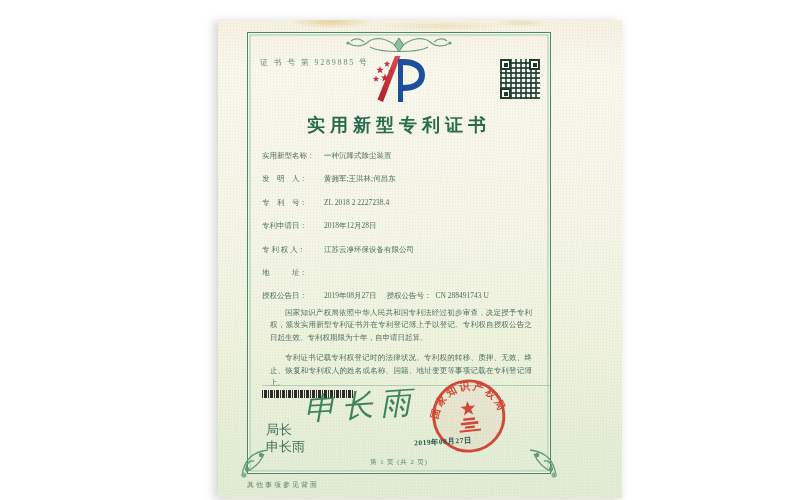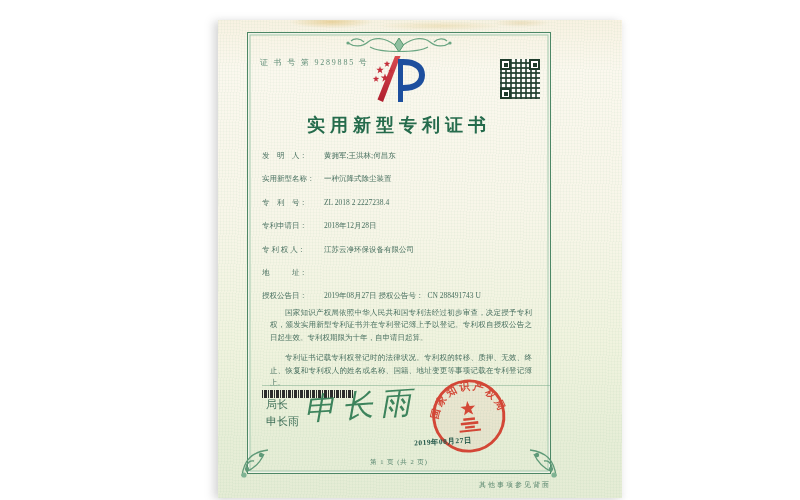--- a/index.html
+++ b/index.html
@@ -25,40 +25,40 @@
                        repeating-linear-gradient(90deg,rgba(30,60,44,.8) 0 2px,transparent 2px 5px);}
   .finder{position:absolute;width:11px;height:11px;border:2px solid #1e3c2c;background:#fff;box-sizing:border-box;}
   .finder b{position:absolute;inset:1.5px;background:#1e3c2c;}
   .f1{left:0;top:0}.f2{right:0;top:0}.f3{left:0;bottom:0}
   .title{position:absolute;top:80px;left:0;width:100%;text-align:center;font-size:18px;font-weight:bold;
          letter-spacing:5px;color:#256b4c;}
   .rows{position:absolute;left:14px;top:118px;right:4px;}
   .row{display:flex;height:23.4px;align-items:flex-start;font-size:7.5px;color:#4a7161;}
   .row .lbl{flex:0 0 62px;white-space:pre;}
   .row .val{white-space:nowrap;}
-  .pair2{margin-left:2px;display:flex;justify-content:space-between;}
+  .pair2{margin-left:10px;display:flex;justify-content:space-between;}
   .pair2 .lbl{flex:0 0 auto;margin-right:4px;}
   .paras{position:absolute;left:14px;top:266px;width:278px;font-size:7.5px;line-height:12.4px;
          color:#4a7161;text-align:justify;}
   .paras p{margin:8px;text-indent:2em;}
   .divline{position:absolute;left:14px;right:0;top:352px;height:1px;background:rgba(110,165,130,.45);}
   .barcode{position:absolute;left:14px;top:357px;width:92px;height:8px;
          background:repeating-linear-gradient(90deg,#2b2b2b 0 1px,transparent 1px 2px,#2b2b2b 2px 5px,transparent 5px 6px);}
-  .director{position:absolute;left:18px;top:363px;font-size:11px;color:#3f6f58;line-height:17px;}
+  .director{position:absolute;left:18px;top:388px;font-size:13px;color:#3f6f58;line-height:17px;}
   .autograph{position:absolute;left:56px;top:352px;font-size:31px;color:#2f7b52;font-style:italic;
          letter-spacing:7px;transform:rotate(-4deg);opacity:.92;white-space:nowrap;}
   .seal{position:absolute;left:182px;top:344px;transform:rotate(-6deg);opacity:.93;}
   .sealdate{position:absolute;left:166px;top:404px;font-size:7.5px;font-weight:bold;color:#24584a;
          letter-spacing:.5px;transform:rotate(-3deg);white-space:nowrap;}
   .pageno{position:absolute;bottom:6px;left:0;width:100%;text-align:center;font-size:6.5px;color:#54836c;letter-spacing:1px;}
   .ornament-top{position:absolute;left:50%;top:2px;transform:translateX(-50%);}
   .corner{position:absolute;bottom:-9px;}
   .corner.left{left:-8px;}
   .corner.right{right:-8px;transform:scaleX(-1);}
-  .backnote{position:absolute;left:29px;bottom:8px;width:304px;text-align:right;font-size:7px;
+  .backnote{position:absolute;left:29px;bottom:8px;width:304px;text-align:left;font-size:7px;
          color:#5c8970;letter-spacing:2px;font-family:Liberation Mono, monospace;}
 </style>
 </head>
 <body>
 
 <div class="canvas">
   <div class="paper">
     <div class="texture"></div>
     <div class="smudge"></div>
 
@@ -110,26 +110,26 @@
           </span>
         <span class="finder f3">
             <b></b>
           </span>
       </div>
 
       <div class="title">实用新型专利证书</div>
 
       <div class="rows">
         <div class="row">
+          <span class="lbl">实用新型名称：</span>
+          <span class="val">一种沉降式除尘装置</span>
+        </div>
+        <div class="row">
           <span class="lbl">发　明　人：</span>
           <span class="val">黄拥军;王洪林;何昌东</span>
-        </div>
-        <div class="row">
-          <span class="lbl">实用新型名称：</span>
-          <span class="val">一种沉降式除尘装置</span>
         </div>
         <div class="row">
           <span class="lbl">专　利　号：</span>
           <span class="val">ZL 2018 2 2227238.4</span>
         </div>
         <div class="row">
           <span class="lbl">专利申请日：</span>
           <span class="val">2018年12月28日</span>
         </div>
         <div class="row">

